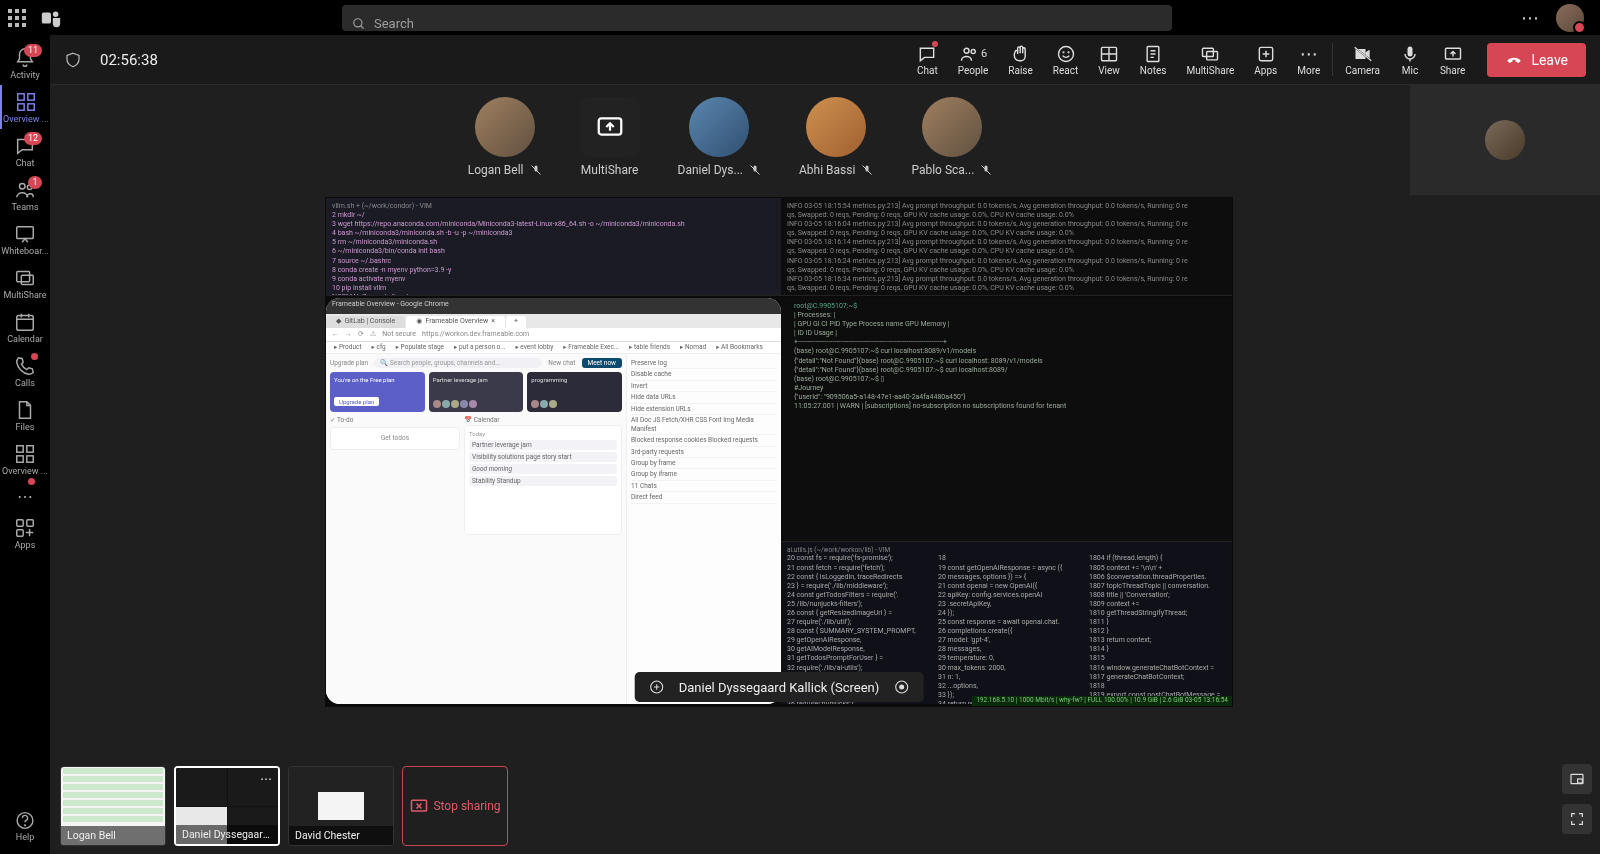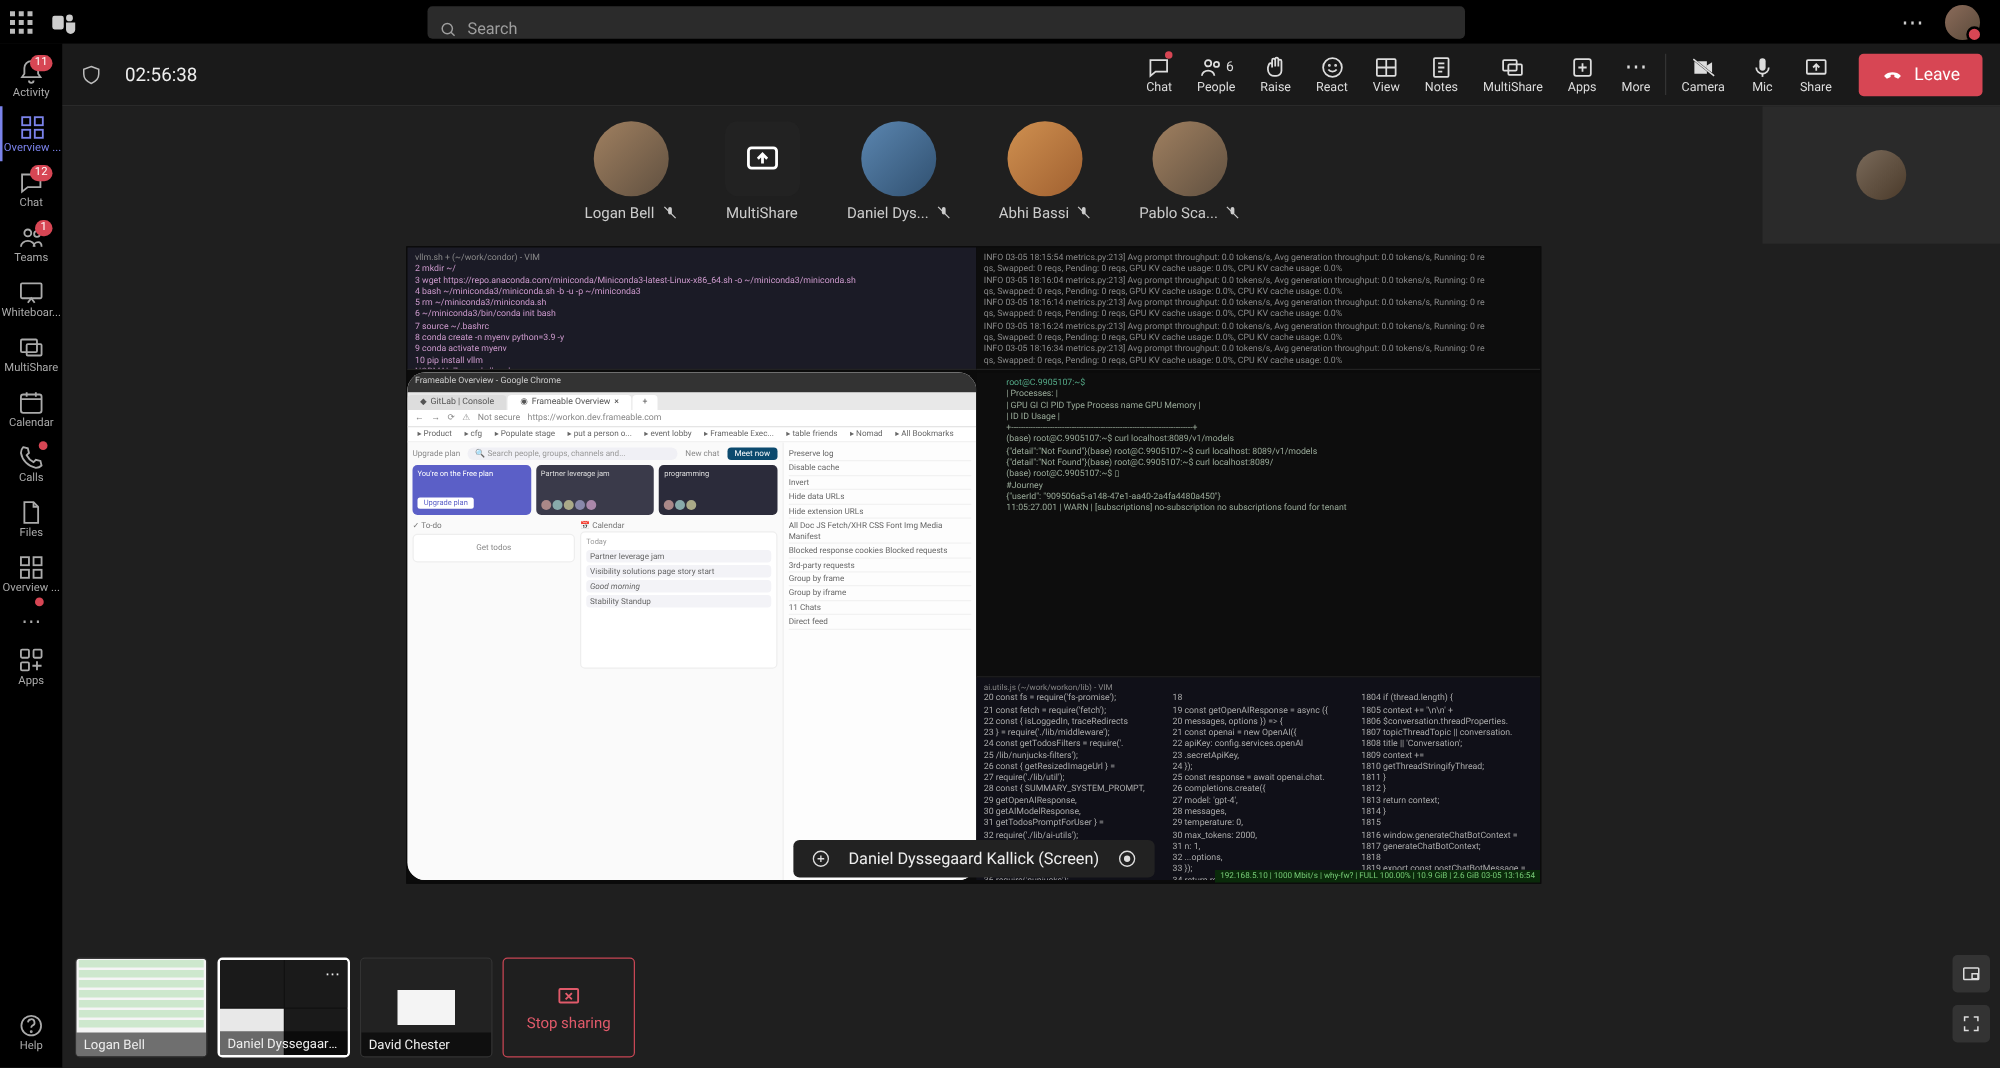--- a/index.html
+++ b/index.html
@@ -73,21 +73,21 @@
 .p3-main{flex:1;display:flex;}
 .p3-left{width:300px;background:#fafafa;padding:4px;display:flex;flex-direction:column;gap:4px;}
 .p3-right{flex:1;background:#fdfdfd;border-left:1px solid #eee;padding:4px;font-size:6.5px;color:#666;}
 .p3-banner{display:flex;gap:4px;}
 .p3-card{flex:1;height:40px;border-radius:4px;}
 .p3-cardA{background:#5b5fc7;}
 .p3-cardB{background:#3a3a4a;}
 .p3-cardC{background:#2b2b3a;}
 .p3-cal{height:110px;background:#fff;border:1px solid #eee;border-radius:4px;padding:4px;font-size:6.5px;color:#666;}
 .p3-bar{height:10px;background:#f3f3f7;border-radius:3px;margin:2px 0;}
-.p4{ width:451px; height:244px; background:#0d0d0d; color:#9a9; padding:4px 24px; border-bottom:1px solid #222;}
+.p4{ width:451px; height:244px; background:#0d0d0d; color:#9a9; padding:4px 13px; border-bottom:1px solid #222;}
 .p5{ width:451px; height:162px; background:#101018; color:#aaa; padding:4px 6px;}
 .p5-cols{display:flex;gap:14px;}
 .p5-col{flex:1;}
 
 
 .share-label { position:absolute; bottom:4px; left:50%; transform:translateX(-50%); background:#222; border-radius:5px; padding:7px 14px; display:flex; align-items:center; gap:14px; font-size:13px; color:#eee; }
 .circ-ic{width:16px;height:16px;}
 
 
 .tfooter { position:absolute; bottom:8px; left:10px; right:10px; display:flex; align-items:flex-end; gap:8px; }
@@ -95,21 +95,21 @@
 .thumb.active{ border:2px solid #fff; }
 .thumb .tlabel { position:absolute; left:0; right:0; bottom:0; background:rgba(0,0,0,0.55); font-size:10.5px; padding:3px 6px; color:#eee; white-space:nowrap; overflow:hidden; text-overflow:ellipsis;}
 .t1body{width:100%;height:100%;background:#f5f5f5;display:flex;flex-direction:column;}
 .t1body div{height:6px;background:#cde8cd;margin:1px 2px;}
 .t2body{width:100%;height:100%;background:#111;display:grid;grid-template-columns:1fr 1fr;grid-template-rows:1fr 1fr;gap:1px;}
 .t2body div{background:#1a1a1a;}
 .t2body div:nth-child(3){background:#e8e8e8;}
 .tdots{position:absolute;top:4px;right:6px;color:#eee;font-size:12px;}
 .t3body{width:100%;height:100%;background:#222;display:flex;align-items:center;justify-content:center;}
 .t3body .ss{width:46px;height:28px;background:#f4f4f4;}
-.stop-share{ border:1px solid #c74654; color:#e05a6a; width:106px; height:80px; border-radius:4px; display:flex; flex-direction:column; align-items:center; justify-content:center; gap:4px; font-size:12px; cursor:pointer;}
+.stop-share{ border:1px solid #c74654; color:#e05a6a; width:106px; height:80px; border-radius:4px; display:flex; flex-direction:row; align-items:center; justify-content:center; gap:4px; font-size:12px; cursor:pointer;}
 
 
 .floatr { position:absolute; right:8px; bottom:20px; display:flex; flex-direction:column; gap:10px;}
 .sq-btn{ width:30px; height:30px; background:#333; border-radius:4px; display:flex; align-items:center; justify-content:center; cursor:pointer; color:#ddd;}
 
 </style>
 </head>
 <body>
 
 <div class="titlebar">

